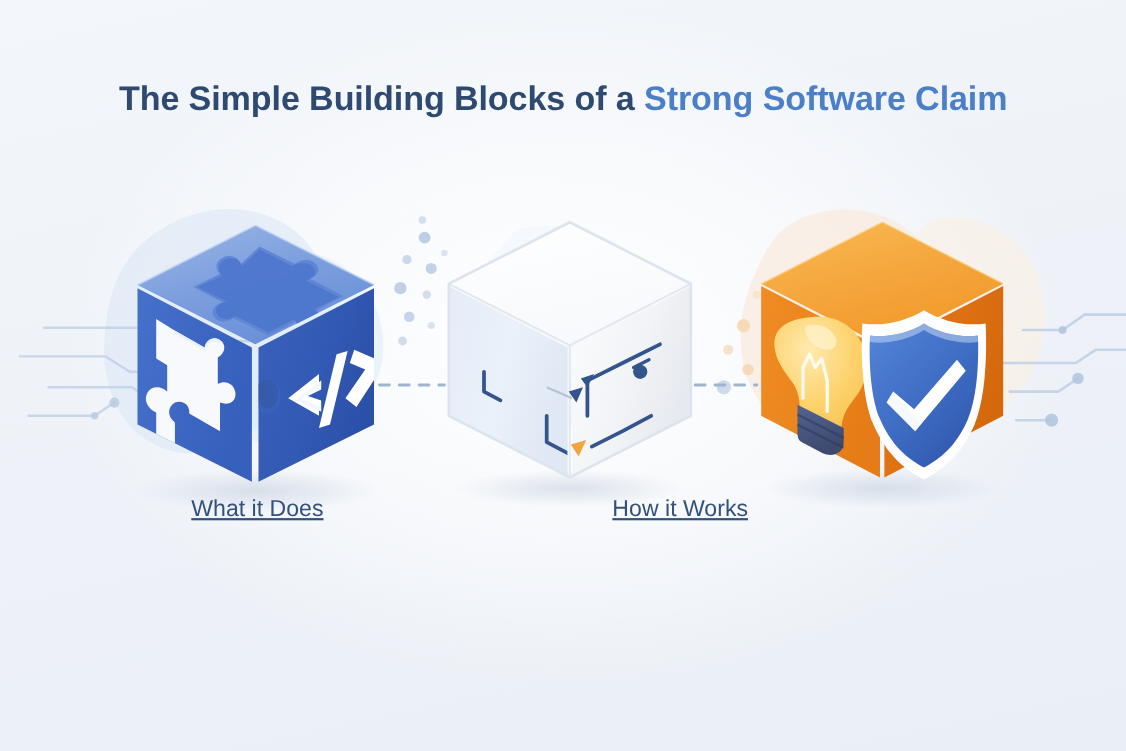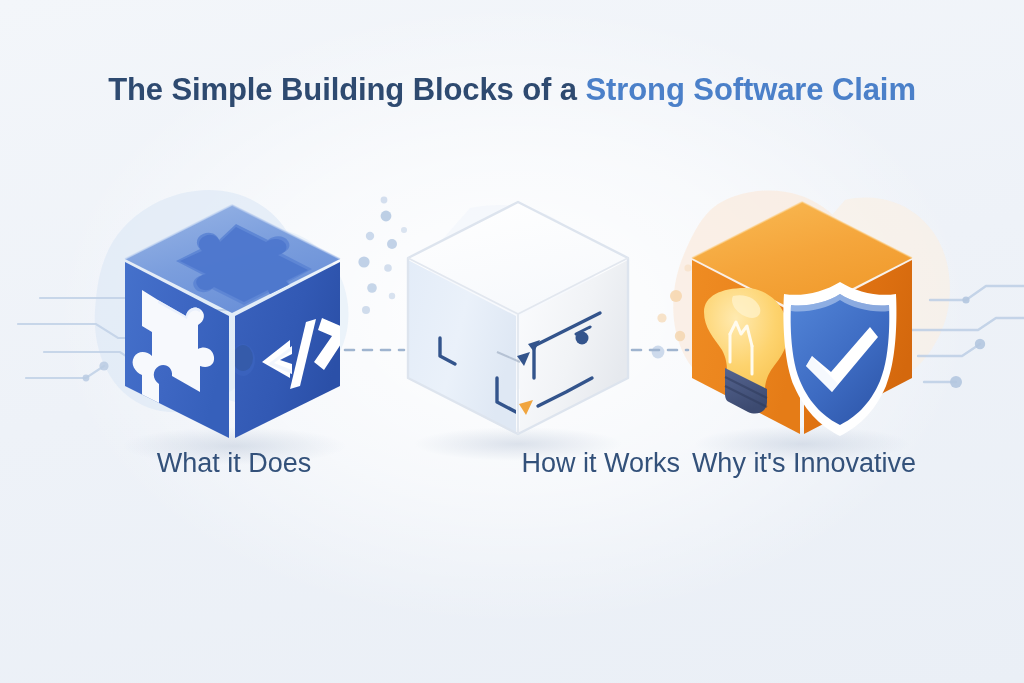--- a/index.html
+++ b/index.html
@@ -41,25 +41,26 @@
   }
   .t-dark { color: #2e4a70; }
   .t-blue { color: #4b80c9; }
 
   
   .caption {
     position: absolute;
     top: 448px;
     width: 320px;
     text-align: center;
-    font-size: 27px;
+    font-size: 21px;
     font-weight: normal;
     color: #33517a;
     line-height: 30px;
     white-space: nowrap;
+    text-decoration: underline;
   }
   #cap-1 { left: 74px; }
   #cap-2 { left: 360px; text-align: right; }
   #cap-3 { left: 644px; }
 </style>
 </head>
 <body>
 
 <div id="stage">
 
@@ -395,15 +396,14 @@
       <path d="M692,258 L802,202" stroke="#fcd28d" stroke-width="1.6" fill="none" opacity="0.65"></path>
     </g>
   </svg>
 
   <div id="title">
     <span class="t-dark">The Simple Building Blocks of a </span><span class="t-blue">Strong Software Claim</span>
   </div>
 
   <div class="caption" id="cap-1">What it Does</div>
   <div class="caption" id="cap-2">How it Works</div>
-  <div class="caption" id="cap-3">Why it's Innovative</div>
 
 </div>
 
 </body></html>

